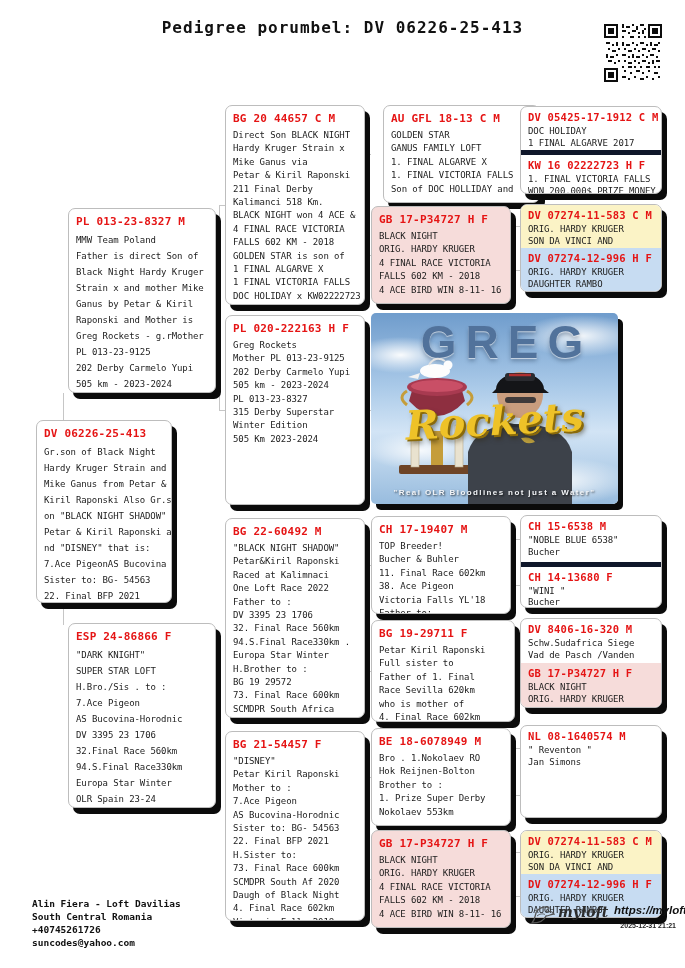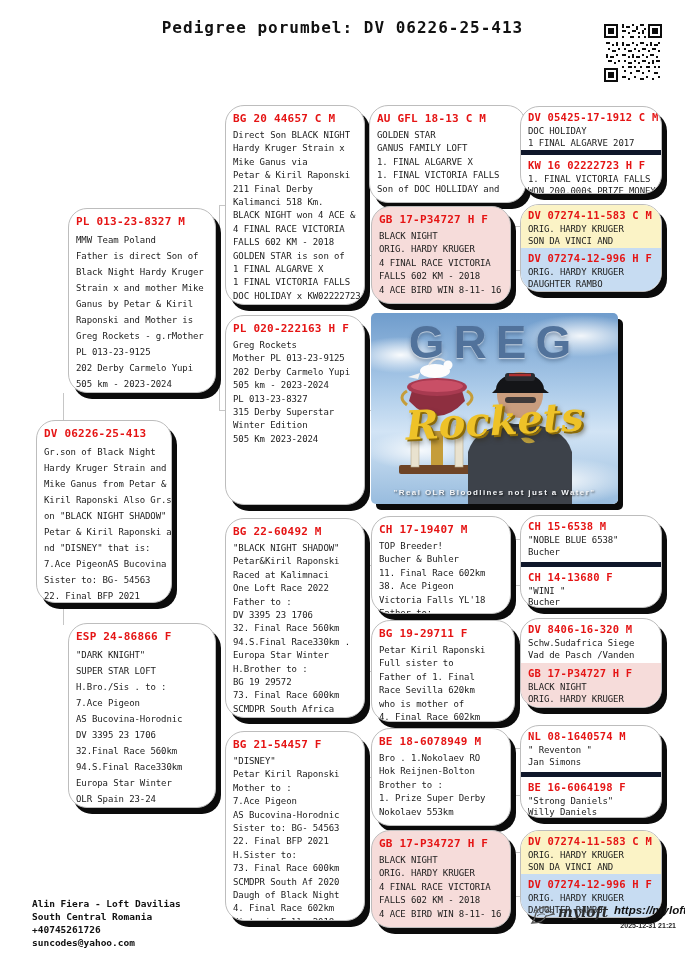--- a/index.html
+++ b/index.html
@@ -3,21 +3,21 @@
 <meta charset="utf-8">
 <style>
   html,body{margin:0;padding:0;background:#ffffff;}
   #canvas{position:relative;width:685px;height:968px;background:#ffffff;overflow:hidden;
           font-family:"DejaVu Sans Mono",monospace;text-decoration:underline;}
   .page-title{position:absolute;left:0;top:18px;width:685px;text-align:center;
     font-family:"DejaVu Sans Mono",monospace;font-weight:bold;font-size:16px;
     letter-spacing:1px;color:#111;}
   .qr{position:absolute;left:604px;top:24px;width:58px;height:58px;}
   
-  .pbox{position:absolute;background:#fff;border:1px solid #bdbdbd;border-radius:19px;
+  .pbox{position:absolute;background:#fff;border:1px solid #bdbdbd;border-radius:7px;
     box-shadow:5px 6px 0 #0b0b0b;padding:6px 7px 4px 7px;overflow:hidden;box-sizing:border-box;}
   .ring{color:#e51414;font-weight:bold;font-size:11px;letter-spacing:0.2px;margin-bottom:4px;white-space:pre;}
   .bodytext{font-size:9px;color:#1c1c1c;letter-spacing:-0.1px;white-space:pre;}
   .lh12{line-height:16px;}
   .lh13{line-height:13.4px;}
   
   .grp{padding:0;}
   .half{padding:4px 7px 3px 7px;height:50%;box-sizing:border-box;overflow:hidden;}
   .half .ring{font-size:10.5px;margin-bottom:3px;}
   .half .bodytext{line-height:11.8px;}
@@ -31,21 +31,21 @@
   .photo{position:absolute;left:371px;top:313px;width:247px;height:191px;border-radius:5px;
     overflow:hidden;box-shadow:5px 6px 0 #0b0b0b;
     background:
       radial-gradient(70px 26px at 12% 22%, rgba(255,255,255,.95), rgba(255,255,255,0) 70%),
       radial-gradient(90px 30px at 85% 12%, rgba(255,255,255,.9), rgba(255,255,255,0) 70%),
       radial-gradient(80px 28px at 20% 72%, rgba(255,255,255,.85), rgba(255,255,255,0) 70%),
       radial-gradient(110px 34px at 75% 88%, rgba(255,255,255,.9), rgba(255,255,255,0) 70%),
       linear-gradient(180deg,#6f9ccc 0%,#a9c9e8 38%,#d2e4f5 62%,#98bcde 100%);}
   .photo-greg{position:absolute;left:0;top:2px;width:100%;text-align:center;
     font-family:"Liberation Sans",sans-serif;font-weight:900;font-size:46px;letter-spacing:9px;
-    color:#51729b;text-shadow:0 1px 1px rgba(255,255,255,.65),0 3px 4px rgba(20,40,70,.35);}
+    color:#51729b;text-shadow:0 1px 1px rgba(255,255,255,.65),0 3px 4px rgba(20,40,70,.35);padding-left:12px;}
   .photo-scene{position:absolute;left:0;top:0;width:247px;height:191px;}
   .photo-rockets{position:absolute;left:0;top:84px;width:100%;text-align:center;
     font-family:"DejaVu Serif",serif;font-style:italic;font-weight:bold;font-size:40px;
     color:#eec228;transform:rotate(-3deg);
     text-shadow:2px 2px 0 #8a6a0a,3px 4px 5px rgba(40,30,0,.55);}
   .photo-caption{position:absolute;left:0;bottom:7px;width:100%;text-align:center;
     font-family:"Liberation Sans",sans-serif;font-weight:bold;font-size:8px;letter-spacing:1.4px;
     color:#f2f4f7;text-shadow:1px 1px 2px rgba(0,0,0,.7);}
   
   .footer-left{position:absolute;left:32px;top:897px;font-family:"DejaVu Sans Mono",monospace;
@@ -314,21 +314,21 @@
 22. Final BFP 2021
 H.Sister to:
 73. Final Race 600km
 SCMDPR South Af 2020
 Daugh of Black Night
 4. Final Race 602km
 Victoria Falls 2018
 4.Ace Pigeon YL</div>
   </div>
 
-  <div class="pbox" style="left:369px;top:105px;width:157px;height:98px">
+  <div class="pbox" style="left:383px;top:105px;width:157px;height:98px">
     <div class="ring">AU GFL 18-13 C M</div>
     <div class="bodytext lh13">GOLDEN STAR
 GANUS FAMILY LOFT
 1. FINAL ALGARVE X
 1. FINAL VICTORIA FALLS
 Son of DOC HOLLIDAY and</div>
   </div>
   <div class="pbox bg-pink" style="left:371px;top:206px;width:140px;height:98px">
     <div class="ring">GB 17-P34727 H F</div>
     <div class="bodytext lh13">BLACK NIGHT
@@ -459,25 +459,20 @@
 ORIG. HARDY KRUGER</div>
     </div>
   </div>
 
   <div class="pbox grp divided" style="left:520px;top:725px;width:142px;height:93px">
     <div class="half">
       <div class="ring">NL 08-1640574 M</div>
       <div class="bodytext">" Reventon "
 Jan Simons</div>
     </div>
-    <div class="half">
-      <div class="ring">BE 16-6064198 F</div>
-      <div class="bodytext">"Strong Daniels"
-Willy Daniels</div>
-    </div>
   </div>
 
   <div class="pbox grp" style="left:520px;top:830px;width:142px;height:88px">
     <div class="half bg-yellow">
       <div class="ring">DV 07274-11-583 C M</div>
       <div class="bodytext">ORIG. HARDY KRUGER
 SON DA VINCI AND</div>
     </div>
     <div class="half bg-blue">
       <div class="ring">DV 07274-12-996 H F</div>

